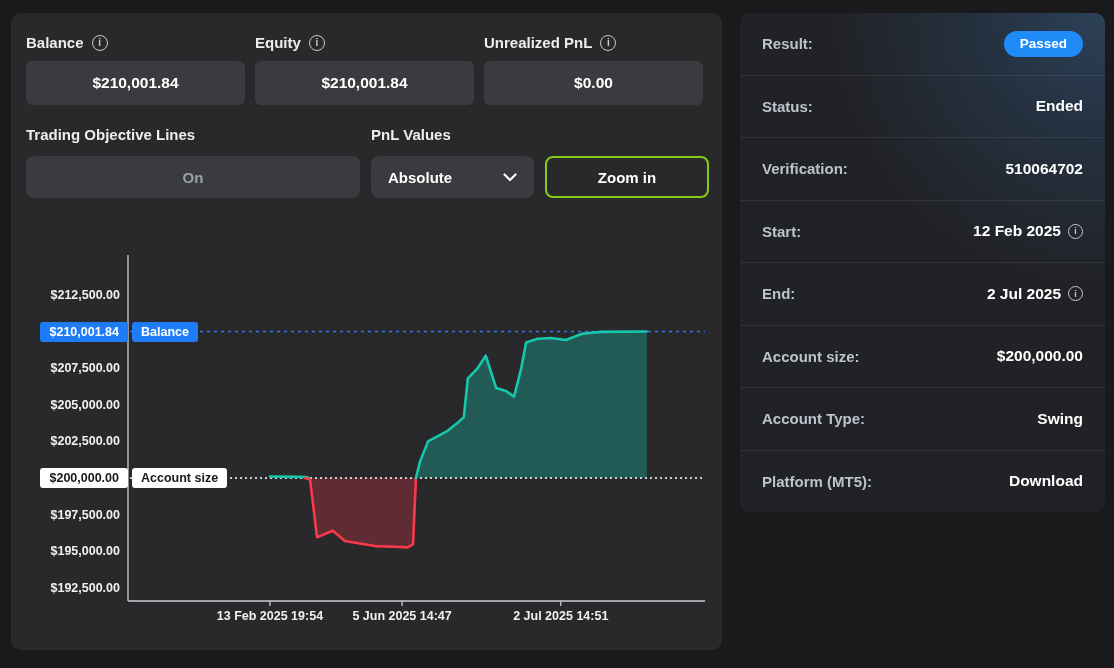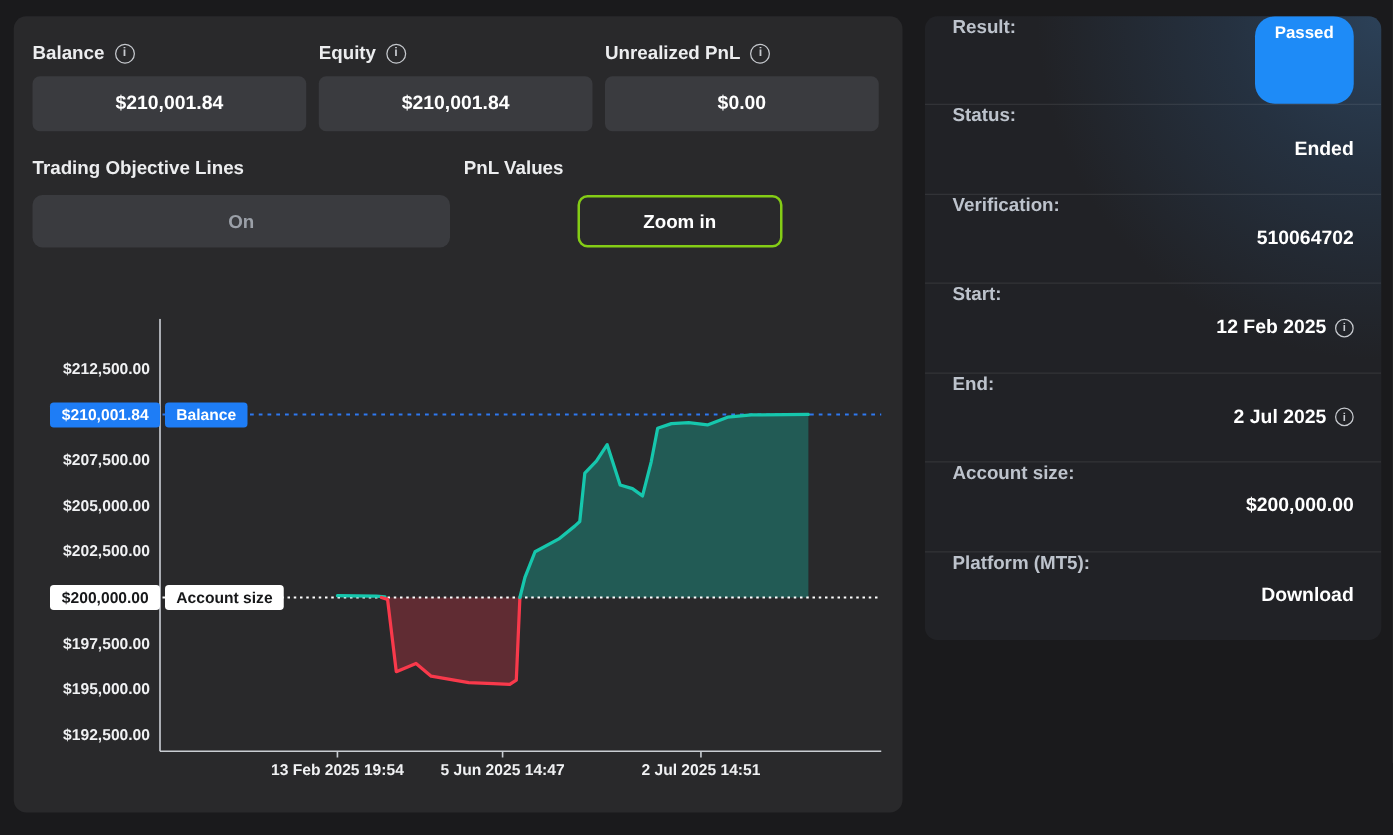--- a/index.html
+++ b/index.html
@@ -29,21 +29,21 @@
   .ylab{position:absolute;right:602px;height:18px;line-height:18px;color:#F0F1F3;font-size:12.5px;font-weight:700;white-space:nowrap}
   .chip{position:absolute;font-size:12.5px;font-weight:700;height:20px;line-height:20px;border-radius:3px;padding:0 9px;white-space:nowrap;z-index:2}
   .chip-price{right:594px}
   .chip-tag{left:121px}
   .chip-blue{background:#1E7DF6;color:#FFF}
   .chip-white{background:#FFFFFF;color:#17181A}
   .xlab{position:absolute;width:180px;text-align:center;color:#F0F1F3;font-size:12.5px;font-weight:700;white-space:nowrap}
 
   
   .info-card{position:absolute;left:740px;top:13px;width:365px;height:499px;border-radius:10px;overflow:hidden;display:flex;flex-direction:column;background:radial-gradient(130% 95% at 100% 0%, #2C4158 0%, #253140 26%, #212226 58%)}
-  .irow{flex:1;display:flex;justify-content:space-between;padding:0 22px;border-top:1px solid rgba(255,255,255,.08)}
+  .irow{flex:1;display:flex;align-items:center;justify-content:space-between;padding:0 22px;border-top:1px solid rgba(255,255,255,.08)}
   .irow:first-child{border-top:none}
   .ilabel{color:#BDC3CC;font-size:15px;font-weight:600}
   .ivalue{color:#FFF;font-size:15.5px;font-weight:700;display:flex;align-items:center;gap:7px}
   .badge{background:#1E8BF7;color:#FFF;font-size:13.5px;font-weight:600;padding:6px 16px;border-radius:16px;line-height:1}
   .row-info-icon{width:15px;height:15px;min-width:15px;border:1.2px solid #C6C9CE;border-radius:50%;display:inline-flex;align-items:center;justify-content:center;font-size:9px;font-weight:700;color:#C6C9CE}
 </style>
 </head>
 <body>
 
 <div class="chart-card">
@@ -74,20 +74,26 @@
 
   <div class="controls-row">
     <div class="ctrl-group">
       <div class="ctrl-label">Trading Objective Lines</div>
       <div class="toggle">
         <div class="toggle-opt">On</div>
       </div>
     </div>
     <div class="ctrl-group">
       <div class="ctrl-label">PnL Values</div>
+      <div class="dropdown">
+        <span>Absolute</span>
+        <svg width="14" height="9" viewBox="0 0 14 9">
+            <polyline points="1.5,1.5 7,7 12.5,1.5" fill="none" stroke="#FFFFFF" stroke-width="2.2" stroke-linecap="round" stroke-linejoin="round"></polyline>
+          </svg>
+      </div>
     </div>
     <div class="ctrl-group">
       <div class="ctrl-label"></div>
       <div class="zoom-btn">Zoom in</div>
     </div>
   </div>
 
   <div id="chart-area">
       <svg viewBox="0 0 711 395" width="711" height="395">
         <polygon points="258.942,223.0038087177317 258.942,221.53956834532374 290.1,221.83241641980533 297.024,222.41811256876852 297.024,223.0038087177317" fill="rgba(22,199,173,0.32)"></polygon>
@@ -146,16 +152,20 @@
     <span class="ivalue">
       <span>2 Jul 2025</span>
       <span class="row-info-icon">i</span>
     </span>
   </div>
   <div class="irow">
     <span class="ilabel">Account size:</span>
     <span class="ivalue">$200,000.00</span>
   </div>
   <div class="irow">
+    <span class="ilabel">Account Type:</span>
+    <span class="ivalue">Swing</span>
+  </div>
+  <div class="irow">
     <span class="ilabel">Platform (MT5):</span>
     <span class="ivalue">Download</span>
   </div>
 </div>
 
 </body></html>

